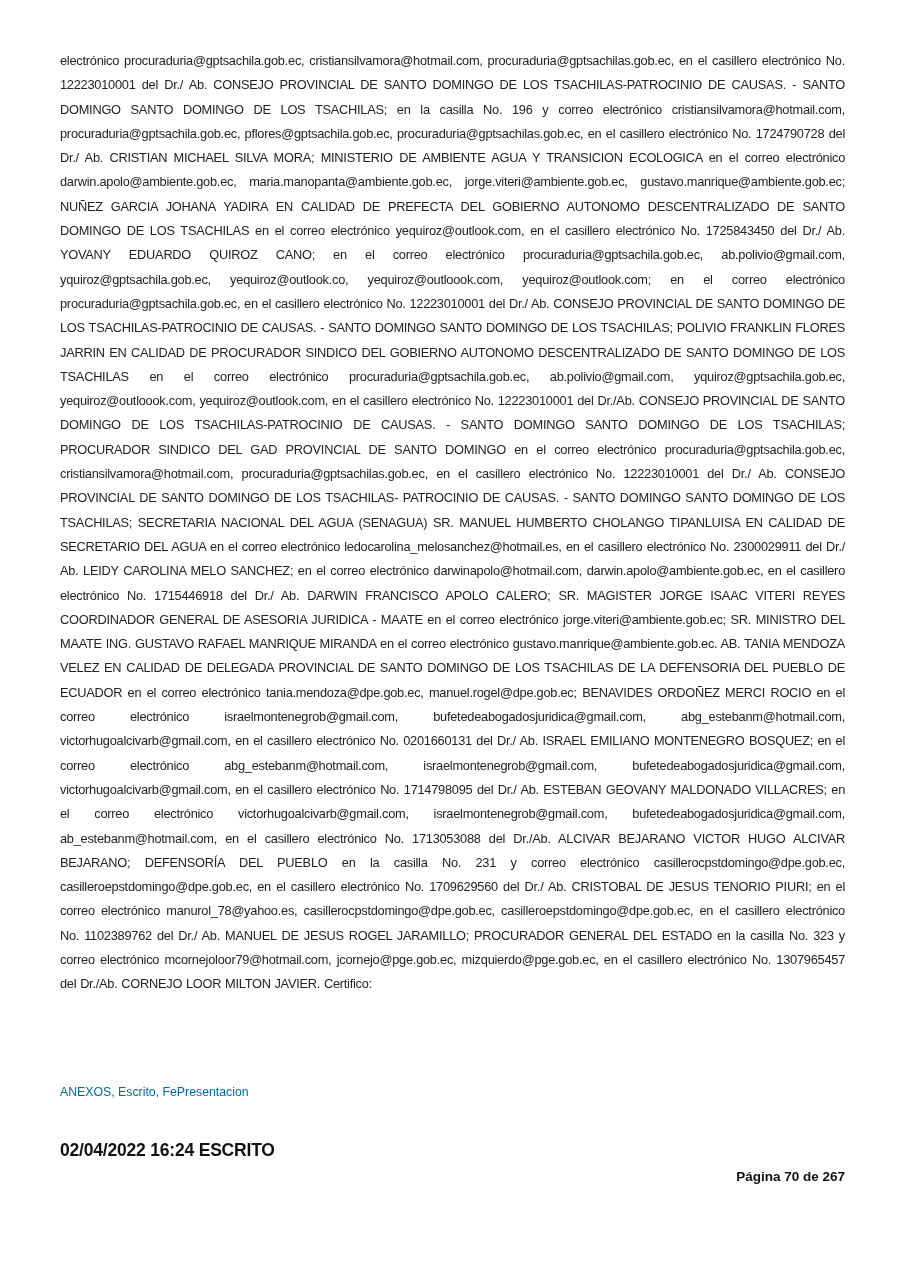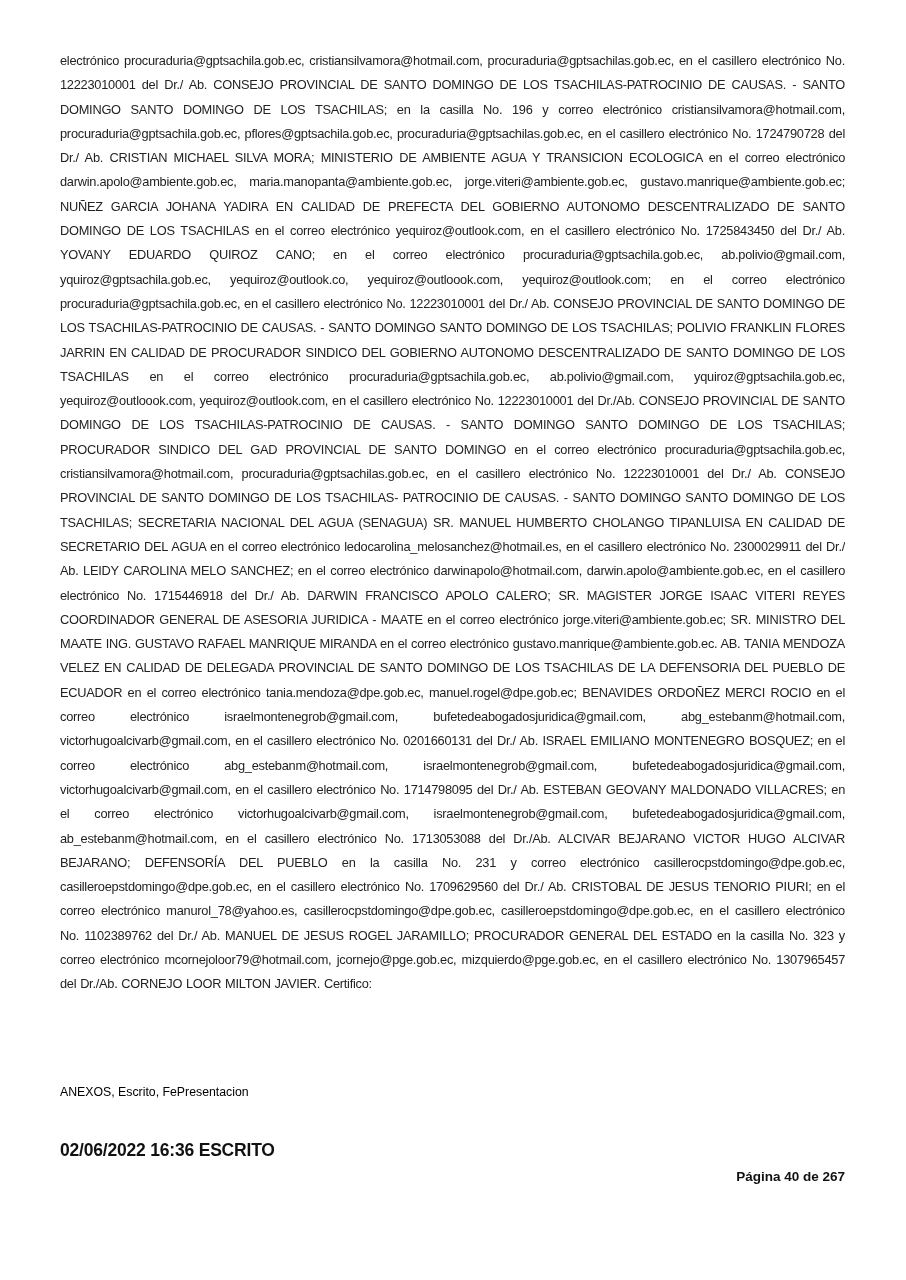--- a/index.html
+++ b/index.html
@@ -41,21 +41,21 @@
     font-size: 17.5px;
     line-height: 21px;
     font-weight: 700;
     letter-spacing: -0.2px;
     color: #111111;
   }
   .entry-details {
     margin: 16px 0 0 0;
     font-size: 12.3px;
     line-height: 15px;
-    color: #000000;
+    color: #0369a1;
   }
   .entry-2 .entry-heading {
     margin-top: 40px;
   }
   .footer {
     margin-top: 6px;
     text-align: right;
   }
   .page-indicator {
     font-size: 13.5px;
@@ -71,20 +71,20 @@
 
   <div class="body-wrap">
     <p class="body-text">electrónico procuraduria@gptsachila.gob.ec, cristiansilvamora@hotmail.com, procuraduria@gptsachilas.gob.ec, en el casillero electrónico No. 12223010001 del Dr./ Ab. CONSEJO PROVINCIAL DE SANTO DOMINGO DE LOS TSACHILAS-PATROCINIO DE CAUSAS. - SANTO DOMINGO SANTO DOMINGO DE LOS TSACHILAS; en la casilla No. 196 y correo electrónico cristiansilvamora@hotmail.com, procuraduria@gptsachila.gob.ec, pflores@gptsachila.gob.ec, procuraduria@gptsachilas.gob.ec, en el casillero electrónico No. 1724790728 del Dr./ Ab. CRISTIAN MICHAEL SILVA MORA; MINISTERIO DE AMBIENTE AGUA Y TRANSICION ECOLOGICA en el correo electrónico darwin.apolo@ambiente.gob.ec, maria.manopanta@ambiente.gob.ec, jorge.viteri@ambiente.gob.ec, gustavo.manrique@ambiente.gob.ec; NUÑEZ GARCIA JOHANA YADIRA EN CALIDAD DE PREFECTA DEL GOBIERNO AUTONOMO DESCENTRALIZADO DE SANTO DOMINGO DE LOS TSACHILAS en el correo electrónico yequiroz@outlook.com, en el casillero electrónico No. 1725843450 del Dr./ Ab. YOVANY EDUARDO QUIROZ CANO; en el correo electrónico procuraduria@gptsachila.gob.ec, ab.polivio@gmail.com, yquiroz@gptsachila.gob.ec, yequiroz@outlook.co, yequiroz@outloook.com, yequiroz@outlook.com; en el correo electrónico procuraduria@gptsachila.gob.ec, en el casillero electrónico No. 12223010001 del Dr./ Ab. CONSEJO PROVINCIAL DE SANTO DOMINGO DE LOS TSACHILAS-PATROCINIO DE CAUSAS. - SANTO DOMINGO SANTO DOMINGO DE LOS TSACHILAS; POLIVIO FRANKLIN FLORES JARRIN EN CALIDAD DE PROCURADOR SINDICO DEL GOBIERNO AUTONOMO DESCENTRALIZADO DE SANTO DOMINGO DE LOS TSACHILAS en el correo electrónico procuraduria@gptsachila.gob.ec, ab.polivio@gmail.com, yquiroz@gptsachila.gob.ec, yequiroz@outloook.com, yequiroz@outlook.com, en el casillero electrónico No. 12223010001 del Dr./Ab. CONSEJO PROVINCIAL DE SANTO DOMINGO DE LOS TSACHILAS-PATROCINIO DE CAUSAS. - SANTO DOMINGO SANTO DOMINGO DE LOS TSACHILAS; PROCURADOR SINDICO DEL GAD PROVINCIAL DE SANTO DOMINGO en el correo electrónico procuraduria@gptsachila.gob.ec, cristiansilvamora@hotmail.com, procuraduria@gptsachilas.gob.ec, en el casillero electrónico No. 12223010001 del Dr./ Ab. CONSEJO PROVINCIAL DE SANTO DOMINGO DE LOS TSACHILAS- PATROCINIO DE CAUSAS. - SANTO DOMINGO SANTO DOMINGO DE LOS TSACHILAS; SECRETARIA NACIONAL DEL AGUA (SENAGUA) SR. MANUEL HUMBERTO CHOLANGO TIPANLUISA EN CALIDAD DE SECRETARIO DEL AGUA en el correo electrónico ledocarolina_melosanchez@hotmail.es, en el casillero electrónico No. 2300029911 del Dr./ Ab. LEIDY CAROLINA MELO SANCHEZ; en el correo electrónico darwinapolo@hotmail.com, darwin.apolo@ambiente.gob.ec, en el casillero electrónico No. 1715446918 del Dr./ Ab. DARWIN FRANCISCO APOLO CALERO; SR. MAGISTER JORGE ISAAC VITERI REYES COORDINADOR GENERAL DE ASESORIA JURIDICA - MAATE en el correo electrónico jorge.viteri@ambiente.gob.ec; SR. MINISTRO DEL MAATE ING. GUSTAVO RAFAEL MANRIQUE MIRANDA en el correo electrónico gustavo.manrique@ambiente.gob.ec. AB. TANIA MENDOZA VELEZ EN CALIDAD DE DELEGADA PROVINCIAL DE SANTO DOMINGO DE LOS TSACHILAS DE LA DEFENSORIA DEL PUEBLO DE ECUADOR en el correo electrónico tania.mendoza@dpe.gob.ec, manuel.rogel@dpe.gob.ec; BENAVIDES ORDOÑEZ MERCI ROCIO en el correo electrónico israelmontenegrob@gmail.com, bufetedeabogadosjuridica@gmail.com, abg_estebanm@hotmail.com, victorhugoalcivarb@gmail.com, en el casillero electrónico No. 0201660131 del Dr./ Ab. ISRAEL EMILIANO MONTENEGRO BOSQUEZ; en el correo electrónico abg_estebanm@hotmail.com, israelmontenegrob@gmail.com, bufetedeabogadosjuridica@gmail.com, victorhugoalcivarb@gmail.com, en el casillero electrónico No. 1714798095 del Dr./ Ab. ESTEBAN GEOVANY MALDONADO VILLACRES; en el correo electrónico victorhugoalcivarb@gmail.com, israelmontenegrob@gmail.com, bufetedeabogadosjuridica@gmail.com, ab_estebanm@hotmail.com, en el casillero electrónico No. 1713053088 del Dr./Ab. ALCIVAR BEJARANO VICTOR HUGO ALCIVAR BEJARANO; DEFENSORÍA DEL PUEBLO en la casilla No. 231 y correo electrónico casillerocpstdomingo@dpe.gob.ec, casilleroepstdomingo@dpe.gob.ec, en el casillero electrónico No. 1709629560 del Dr./ Ab. CRISTOBAL DE JESUS TENORIO PIURI; en el correo electrónico manurol_78@yahoo.es, casillerocpstdomingo@dpe.gob.ec, casilleroepstdomingo@dpe.gob.ec, en el casillero electrónico No. 1102389762 del Dr./ Ab. MANUEL DE JESUS ROGEL JARAMILLO; PROCURADOR GENERAL DEL ESTADO en la casilla No. 323 y correo electrónico mcornejoloor79@hotmail.com, jcornejo@pge.gob.ec, mizquierdo@pge.gob.ec, en el casillero electrónico No. 1307965457 del Dr./Ab. CORNEJO LOOR MILTON JAVIER. Certifico:</p>
   </div>
 
   <div class="entry entry-1">
     <p class="entry-details">ANEXOS, Escrito, FePresentacion</p>
   </div>
 
   <div class="entry entry-2">
-    <h2 class="entry-heading">02/06/2022 16:36 ESCRITO</h2>
+    <h2 class="entry-heading">02/04/2022 16:24 ESCRITO</h2>
   </div>
 
   <div class="footer">
-    <span class="page-indicator">Página 40 de 267</span>
+    <span class="page-indicator">Página 70 de 267</span>
   </div>
 
 </div>
 
 </body></html>

